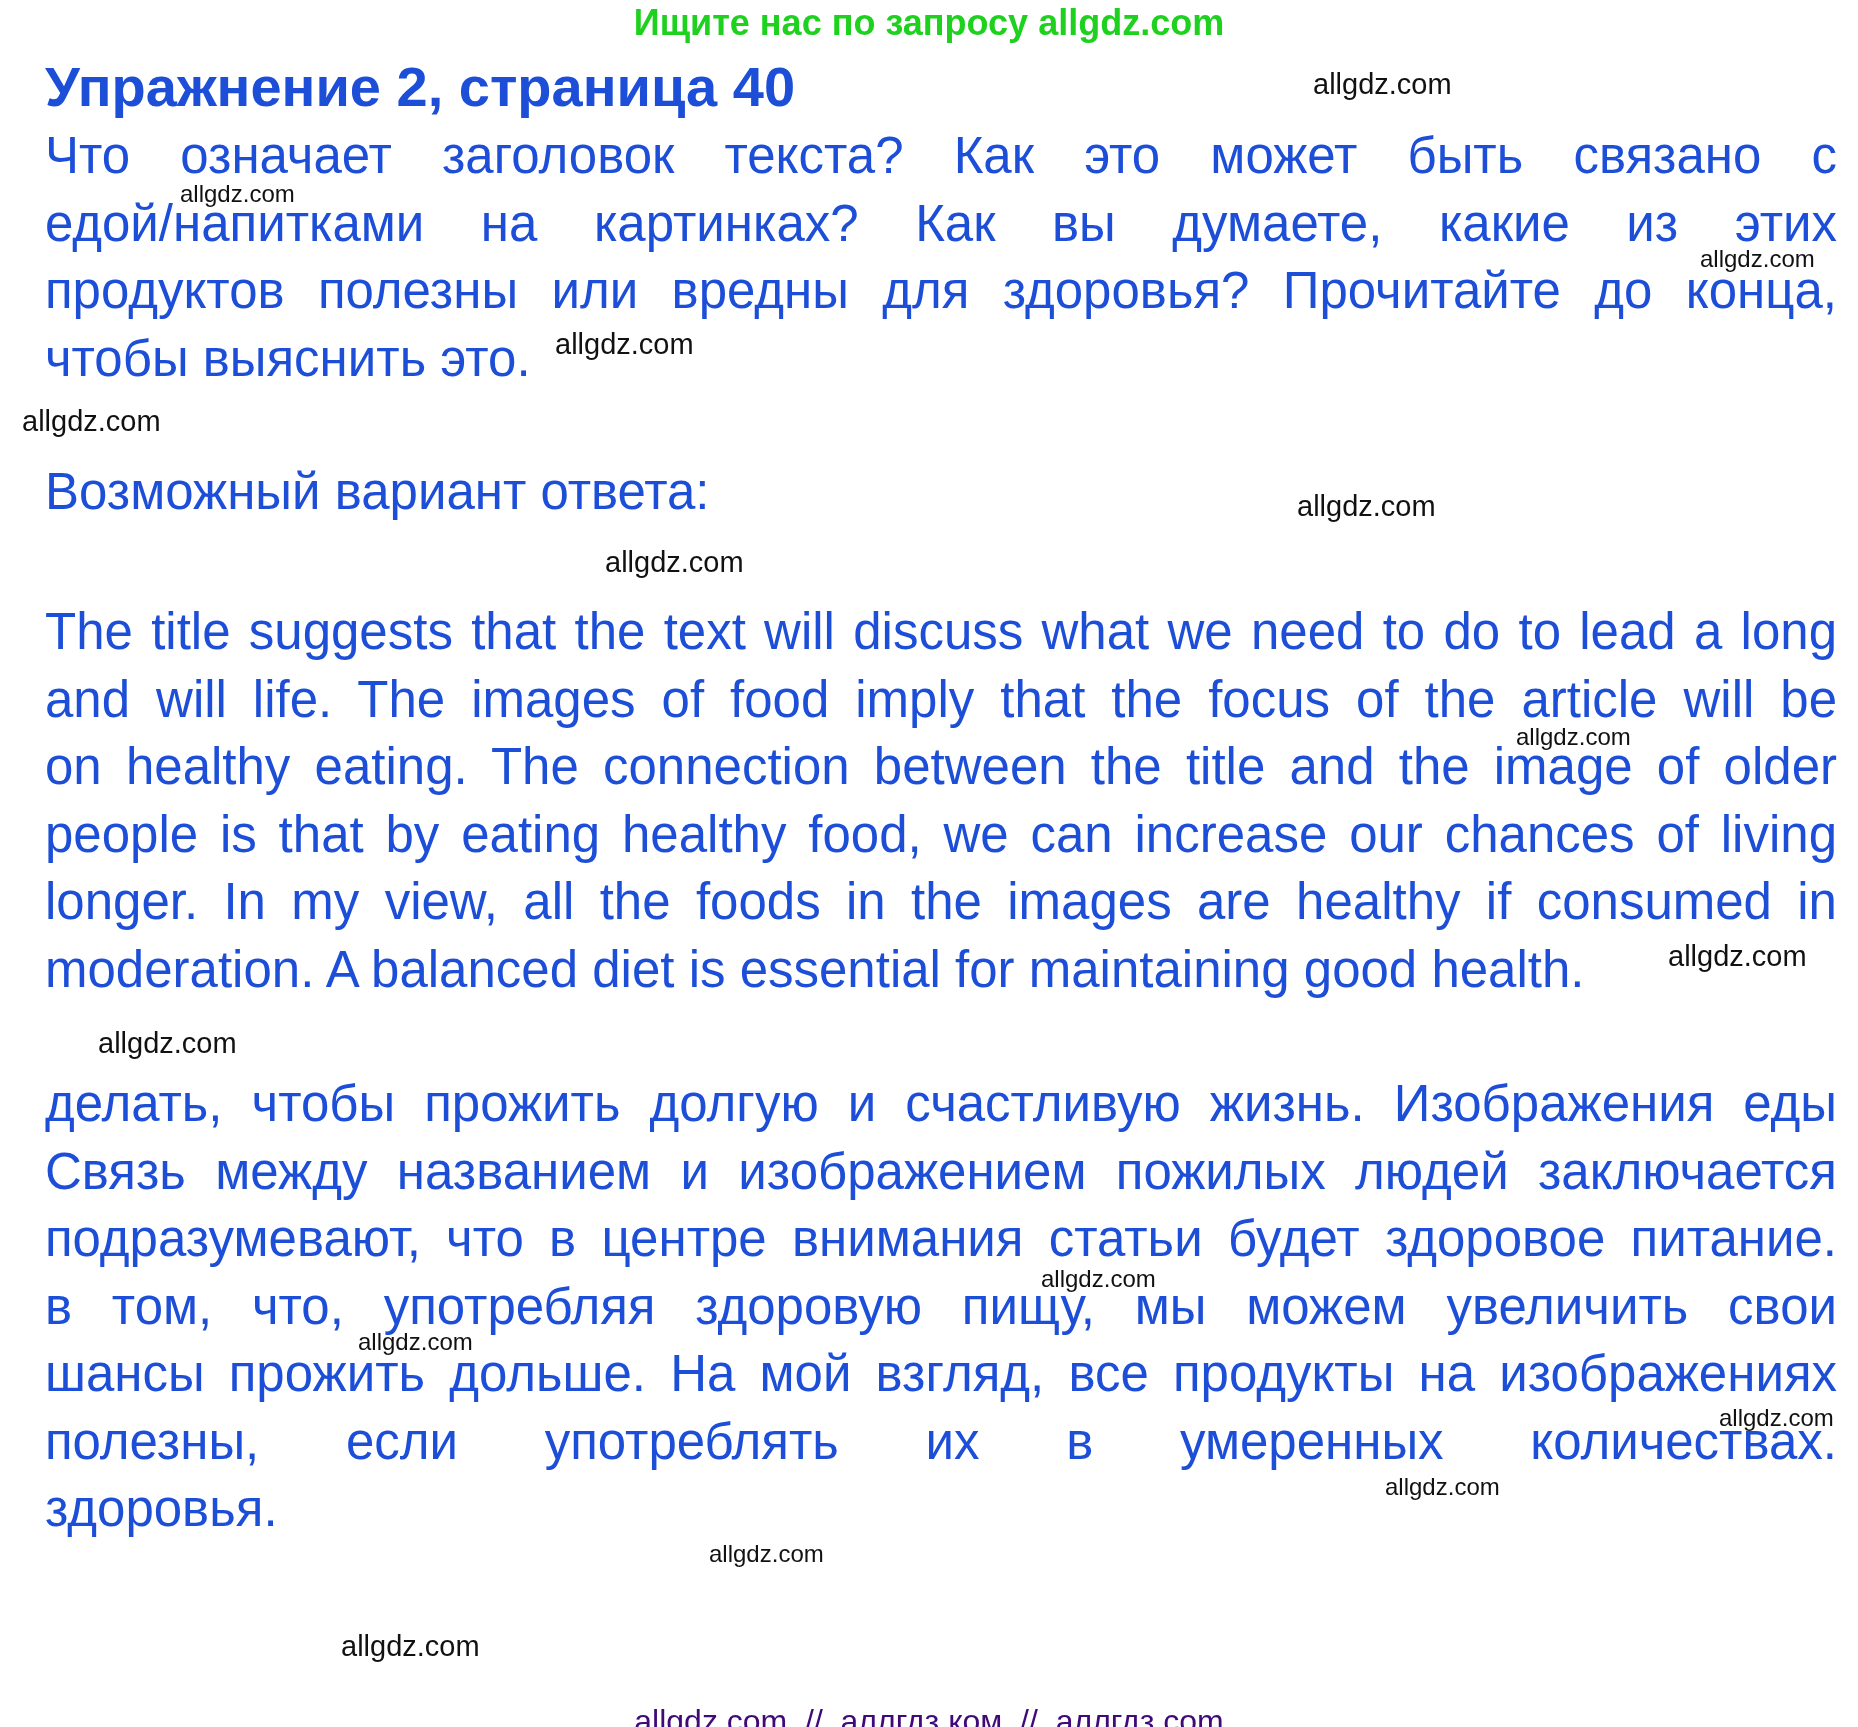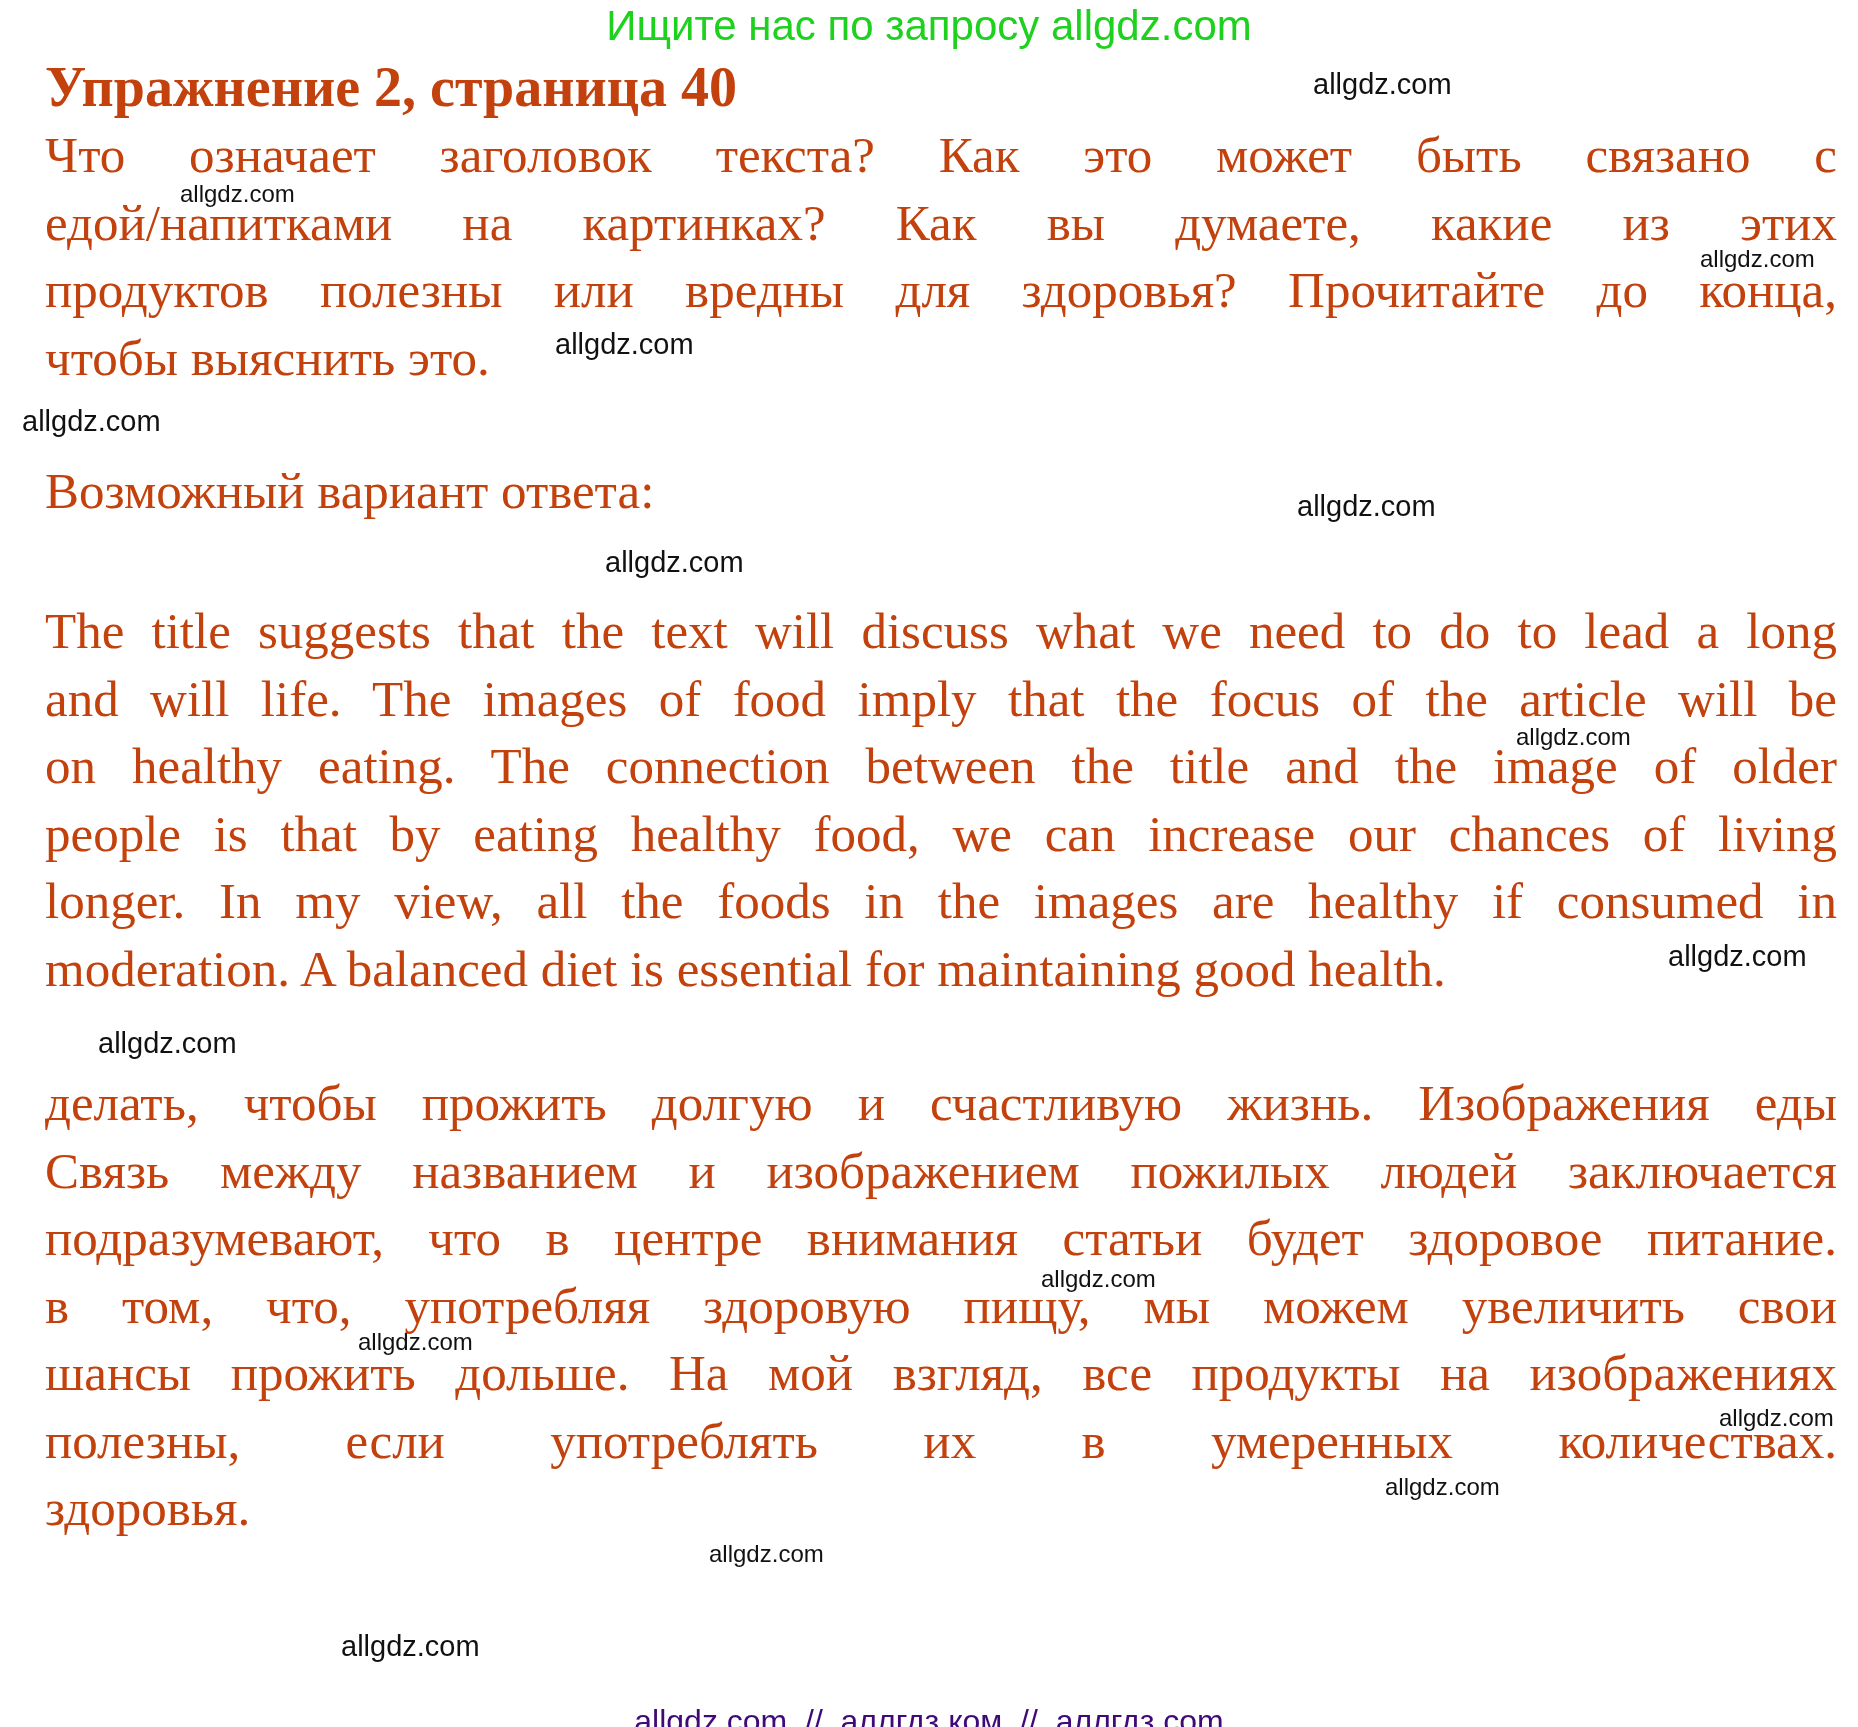--- a/index.html
+++ b/index.html
@@ -1,19 +1,19 @@
 <!DOCTYPE html>
 <html><head>
   <meta charset="utf-8">
   <style>
     html, body { margin: 0; padding: 0; background: #ffffff; }
     body { width: 1858px; height: 1727px; position: relative; overflow: hidden; }
-    .serif { font-family: Liberation Serif, serif; color: #c2410c; }
+    .serif { font-family: Liberation Sans, sans-serif; color: #1d4ed8; }
     .sans { font-family: "Liberation Sans", "DejaVu Sans", sans-serif; }
-    #top-banner { position: absolute; top: 2px; left: 0; width: 1858px; text-align: center; font-size: 42px; color: #1fd11f; }
+    #top-banner { position: absolute; top: 2px; left: 0; width: 1858px; text-align: center; font-size: 36px; color: #1fd11f; font-weight: bold; }
     #page-title { position: absolute; left: 45px; top: 52px; font-size: 56px; font-weight: bold; line-height: 70px; }
     .para { position: absolute; left: 45px; width: 1792px; font-size: 51px; line-height: 67.5px; text-align: justify; }
     .para .line { display: block; white-space: nowrap; text-align-last: justify; }
     .para .line.last { text-align-last: left; }
     #question { top: 122px; }
     #answer-label { position: absolute; left: 45px; top: 458px; font-size: 51px; line-height: 67px; }
     #english { top: 598px; }
     #russian { top: 1070px; }
     .wm { position: absolute; font-size: 29px; color: #111; white-space: nowrap; }
     .wm.small { font-size: 24px; }

